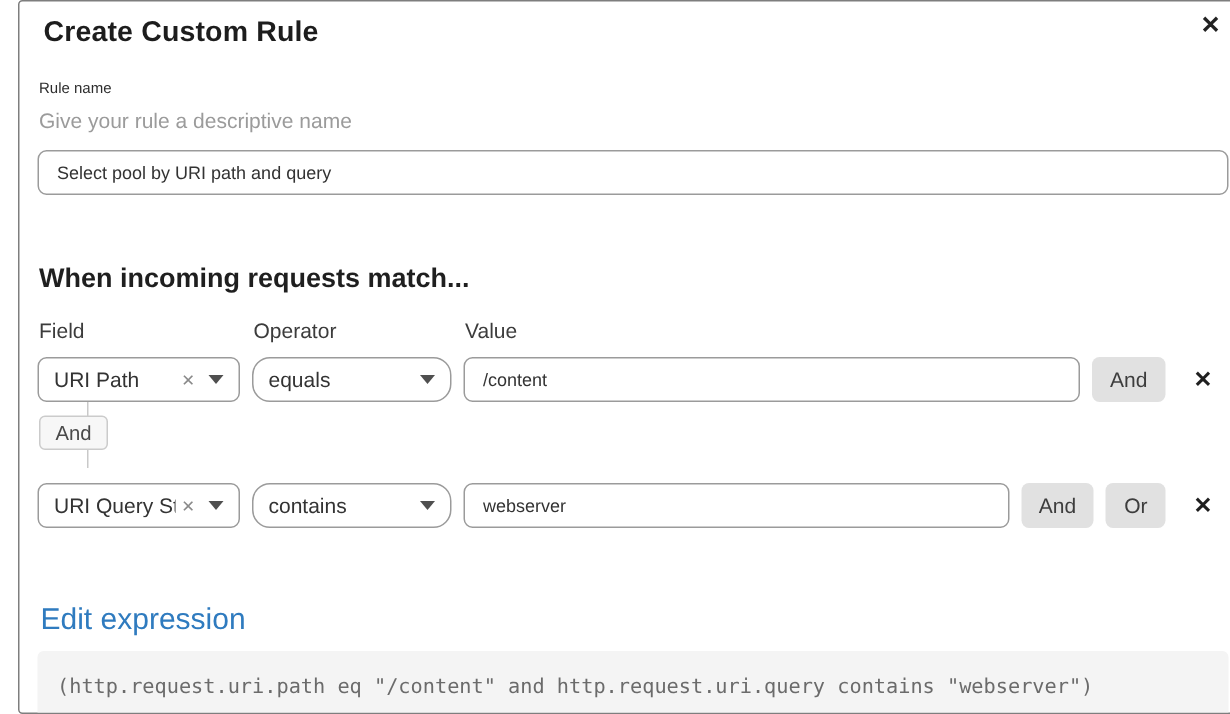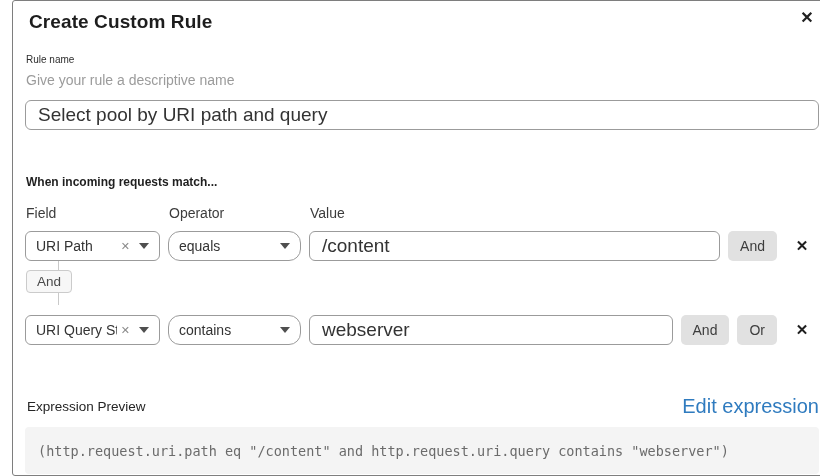--- a/index.html
+++ b/index.html
@@ -46,28 +46,28 @@
     font-size: 14px; color: #9b9b9b;
   }
   .text-input {
     display: block;
     width: 100%; height: 30px;
     margin-top: 12px;
     border: 1px solid #9b9b9b;
     border-radius: 6px;
     padding: 0 12px;
     font-family: "Liberation Sans", sans-serif;
-    font-size: 19px; color: #333;
+    font-size: 12px; color: #333;
     background: #fff;
     outline: none;
   }
   
   .section-heading {
     margin-top: 45px; margin-left: 1px;
-    font-size: 12px; font-weight: 700; color: #1f1f1f;
+    font-size: 18px; font-weight: 700; color: #1f1f1f;
   }
   .col-labels {
     display: flex;
     margin-top: 16px; margin-left: 1px;
     font-size: 14px; color: #3c3c3c;
   }
   .col-labels .col-field { width: 143px; }
   .col-labels .col-operator { width: 141px; }
   .col-labels .col-value { flex: 1; }
   .cond-row {
@@ -215,21 +215,20 @@
       <span class="caret"></span>
     </div>
     <input class="text-input value-input" type="text" value="webserver" style="">
     <button class="conn-btn">And</button>
     <button class="conn-btn">Or</button>
     <button class="remove-btn">✕</button>
   </div>
 
   <div class="expr-section">
     <div class="expr-header">
-      <span class="expr-label">Expression Preview</span>
       <a class="expr-link">Edit expression</a>
     </div>
     <div class="code-block">
       <span>(http.request.uri.path eq "/content" and http.request.uri.query contains "webserver")</span>
     </div>
   </div>
 
 </div>
 
 </body></html>

